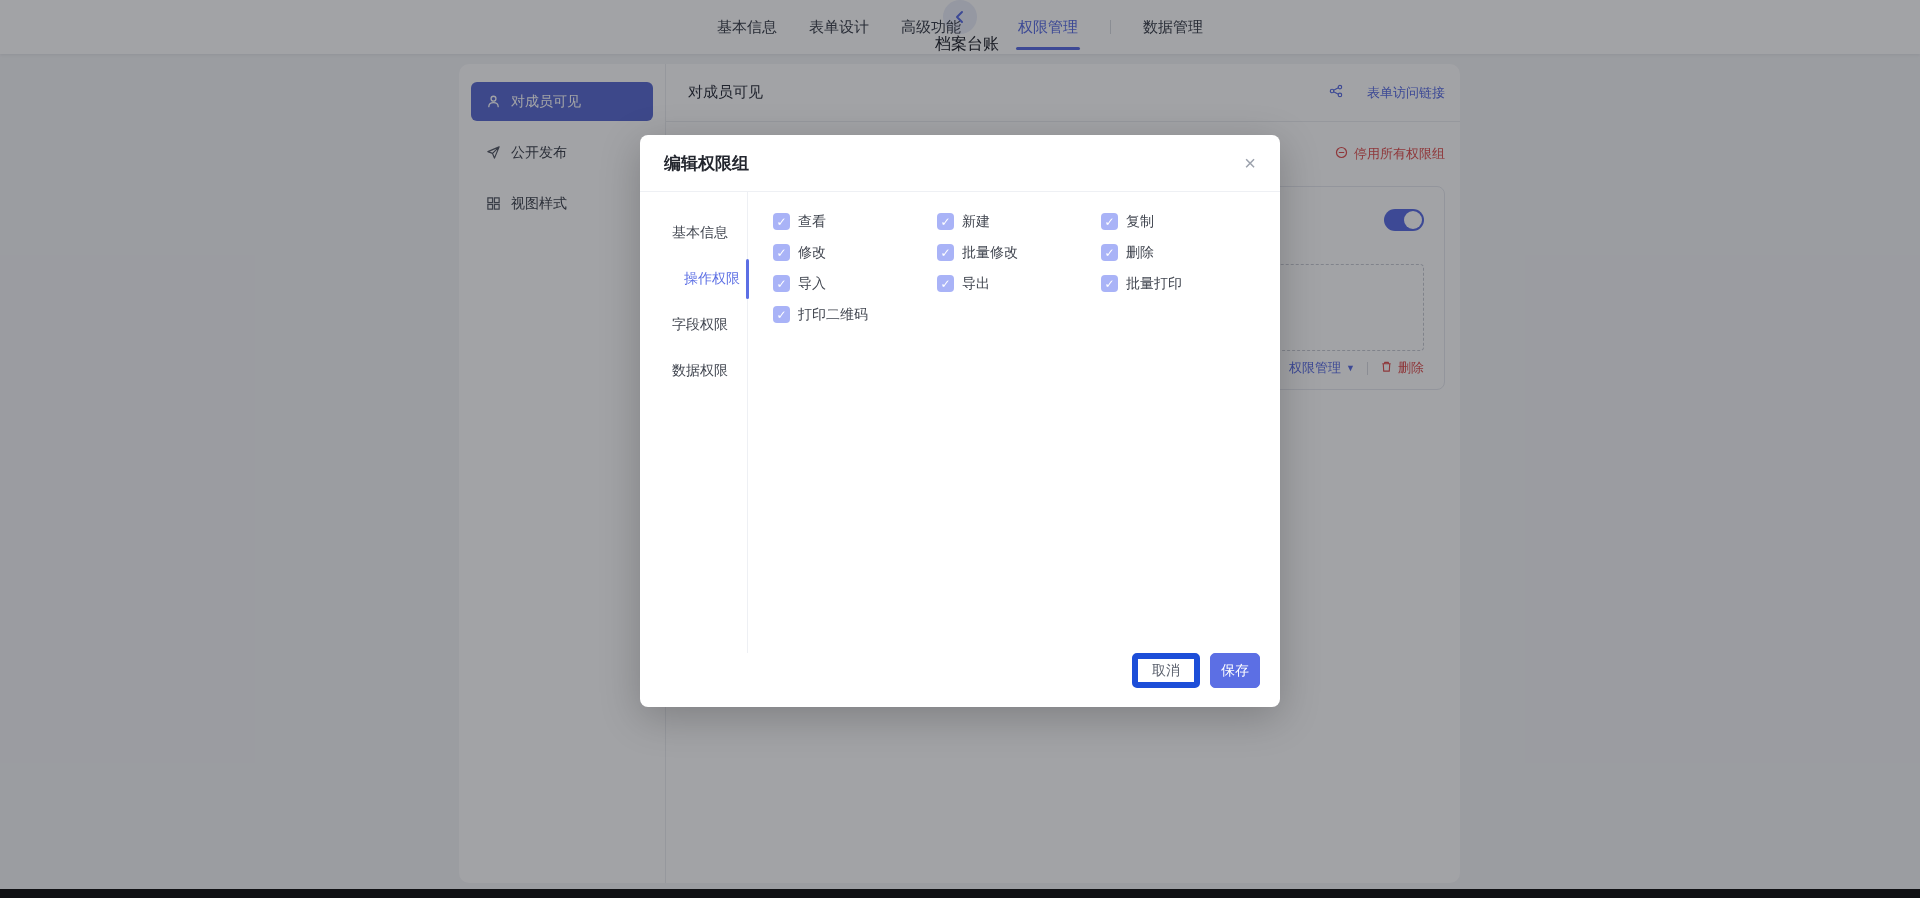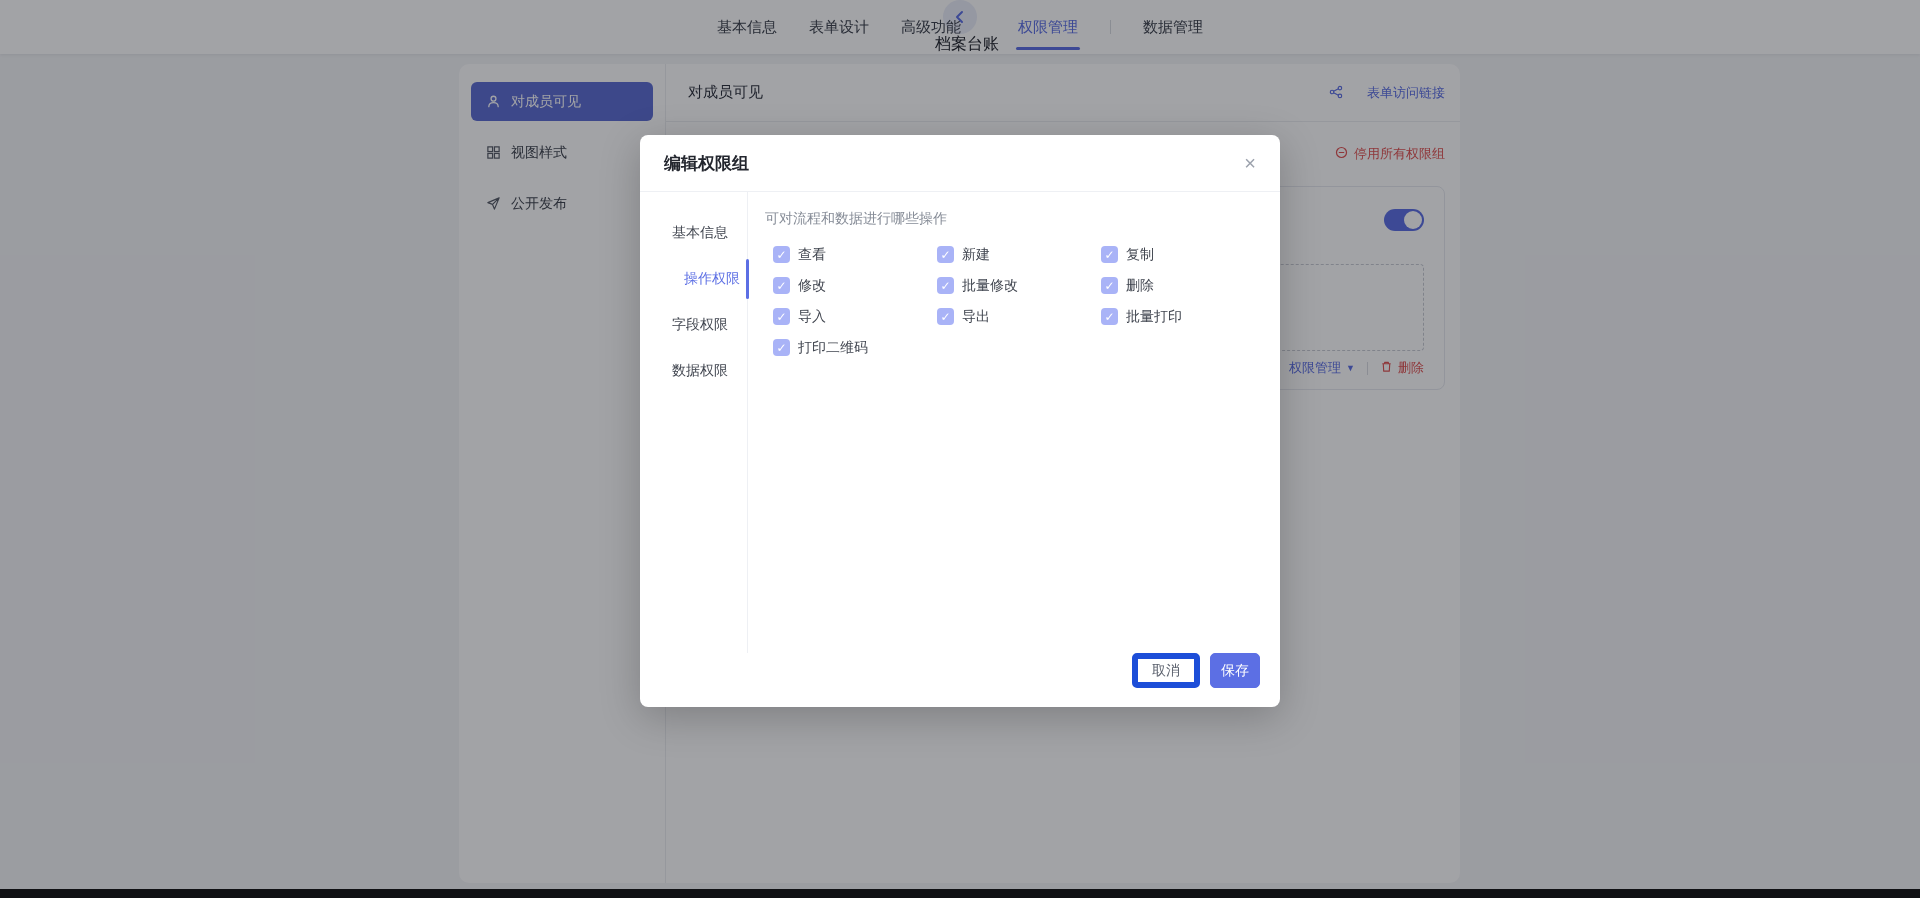--- a/index.html
+++ b/index.html
@@ -26,21 +26,21 @@
 
   
   .panel{position:absolute;left:459px;top:64px;width:1001px;height:819px;background:#fff;border-radius:10px;display:flex;overflow:hidden;}
   .side{width:207px;border-right:1px solid var(--line);padding:18px 12px 0 12px;flex:0 0 auto;}
   .side-item{height:39px;border-radius:6px;display:flex;align-items:center;gap:10px;padding:0 14px;margin-bottom:12px;font-size:14px;color:var(--text2);cursor:pointer;}
   .side-item .ic{width:16px;height:16px;display:flex;align-items:center;justify-content:center;flex:0 0 auto;}
   .side-item.selected{background:var(--selected);color:#fff;}
   .main{flex:1;display:flex;flex-direction:column;position:relative;}
   .main-header{height:58px;border-bottom:1px solid var(--line);display:flex;align-items:center;justify-content:space-between;padding:0 15px 0 22px;}
   .main-title{font-size:15px;font-weight:500;color:#2b2f3a;}
-  .hlink{display:flex;align-items:flex-end;gap:24px;color:var(--brand);font-size:13px;cursor:pointer;}
+  .hlink{display:flex;align-items:center;gap:24px;color:var(--brand);font-size:13px;cursor:pointer;}
   .row2{display:flex;justify-content:flex-end;align-items:center;height:64px;padding-right:15px;}
   .danger-link{display:flex;align-items:center;gap:6px;color:var(--red);font-size:13px;cursor:pointer;}
   .pcard{margin:0 15px 0 22px;height:204px;border:1px solid #e7e9ef;border-radius:8px;position:relative;background:#fff;}
   .toggle{position:absolute;top:22px;right:20px;width:40px;height:22px;border-radius:11px;background:var(--brand);cursor:pointer;}
   .toggle .knob{position:absolute;top:2px;right:2px;width:18px;height:18px;border-radius:50%;background:#fff;}
   .dashed-box{position:absolute;top:77px;left:12px;right:20px;height:87px;border:1px dashed #c9ccd4;border-radius:4px;}
   .card-actions{position:absolute;right:20px;top:172px;display:flex;align-items:center;gap:12px;font-size:13px;}
   .link-blue{color:var(--brand);display:flex;align-items:center;gap:5px;cursor:pointer;}
   .caret{font-size:9px;}
   .vsep{width:1px;height:13px;background:#dadce2;}
@@ -102,35 +102,35 @@
           <svg width="15" height="15" viewBox="0 0 16 16">
               <circle cx="8" cy="5" r="2.6" fill="none" stroke="#fff" stroke-width="1.4"></circle>
               <path d="M3 13.5 C3 10.6 5.2 9.2 8 9.2 C10.8 9.2 13 10.6 13 13.5" fill="none" stroke="#fff" stroke-width="1.4" stroke-linecap="round"></path>
             </svg>
         </span>
         <span>对成员可见</span>
       </div>
       <div class="side-item">
         <span class="ic">
           <svg width="15" height="15" viewBox="0 0 16 16">
+              <path d="M14 2 L2 7 L7 9 L9 14 Z M7 9 L14 2" fill="none" stroke="#585d68" stroke-width="1.3" stroke-linejoin="round"></path>
+            </svg>
+        </span>
+        <span>公开发布</span>
+      </div>
+      <div class="side-item">
+        <span class="ic">
+          <svg width="15" height="15" viewBox="0 0 16 16">
               <rect x="2" y="2" width="5" height="5" fill="none" stroke="#585d68" stroke-width="1.3"></rect>
               <rect x="9" y="2" width="5" height="5" fill="none" stroke="#585d68" stroke-width="1.3"></rect>
               <rect x="2" y="9" width="5" height="5" fill="none" stroke="#585d68" stroke-width="1.3"></rect>
               <rect x="9" y="9" width="5" height="5" fill="none" stroke="#585d68" stroke-width="1.3"></rect>
             </svg>
         </span>
         <span>视图样式</span>
-      </div>
-      <div class="side-item">
-        <span class="ic">
-          <svg width="15" height="15" viewBox="0 0 16 16">
-              <path d="M14 2 L2 7 L7 9 L9 14 Z M7 9 L14 2" fill="none" stroke="#585d68" stroke-width="1.3" stroke-linejoin="round"></path>
-            </svg>
-        </span>
-        <span>公开发布</span>
       </div>
     </div>
 
     <div class="main">
       <div class="main-header">
         <div class="main-title">对成员可见</div>
         <div class="hlink">
           <span>
             <svg width="14" height="14" viewBox="0 0 16 16">
                 <circle cx="12.5" cy="3.5" r="2" fill="none" stroke="#5c6fe4" stroke-width="1.3"></circle>
@@ -190,21 +190,20 @@
     <div class="modal-close">×</div>
   </div>
   <div class="modal-body">
     <div class="mtabs">
       <div class="mtab">基本信息</div>
       <div class="mtab active">操作权限</div>
       <div class="mtab">字段权限</div>
       <div class="mtab">数据权限</div>
     </div>
     <div class="mcontent">
-      <div class="section-label">可对流程和数据进行哪些操作</div>
       <div class="perm-grid">
         <div class="perm">
             <span class="cb">✓</span>
             <span class="perm-label">查看</span>
           </div>
         <div class="perm">
             <span class="cb">✓</span>
             <span class="perm-label">新建</span>
           </div>
         <div class="perm">

